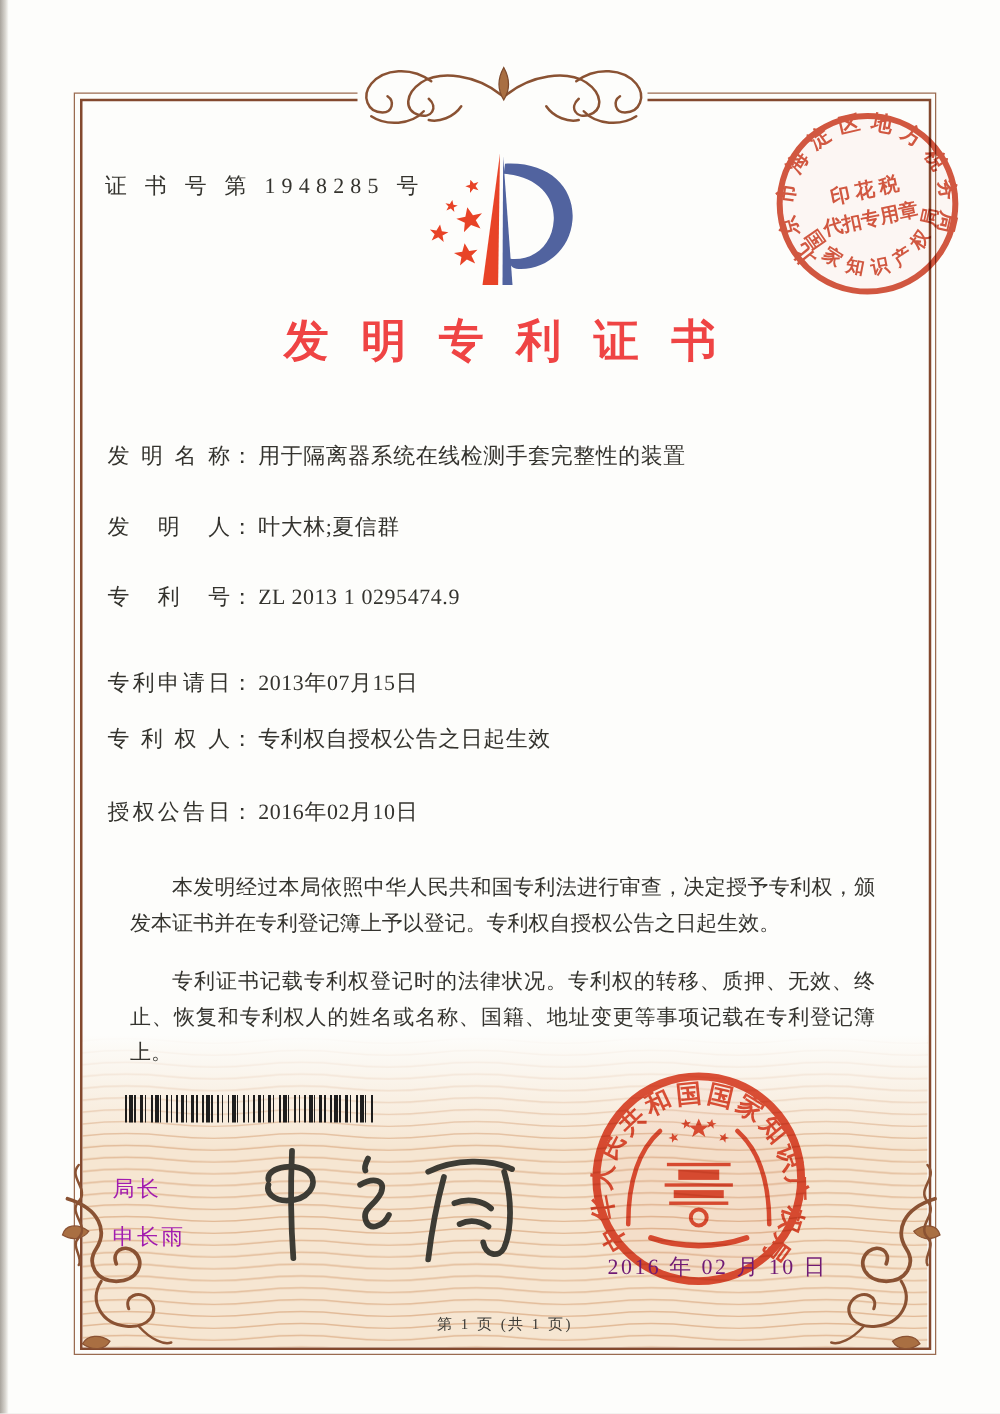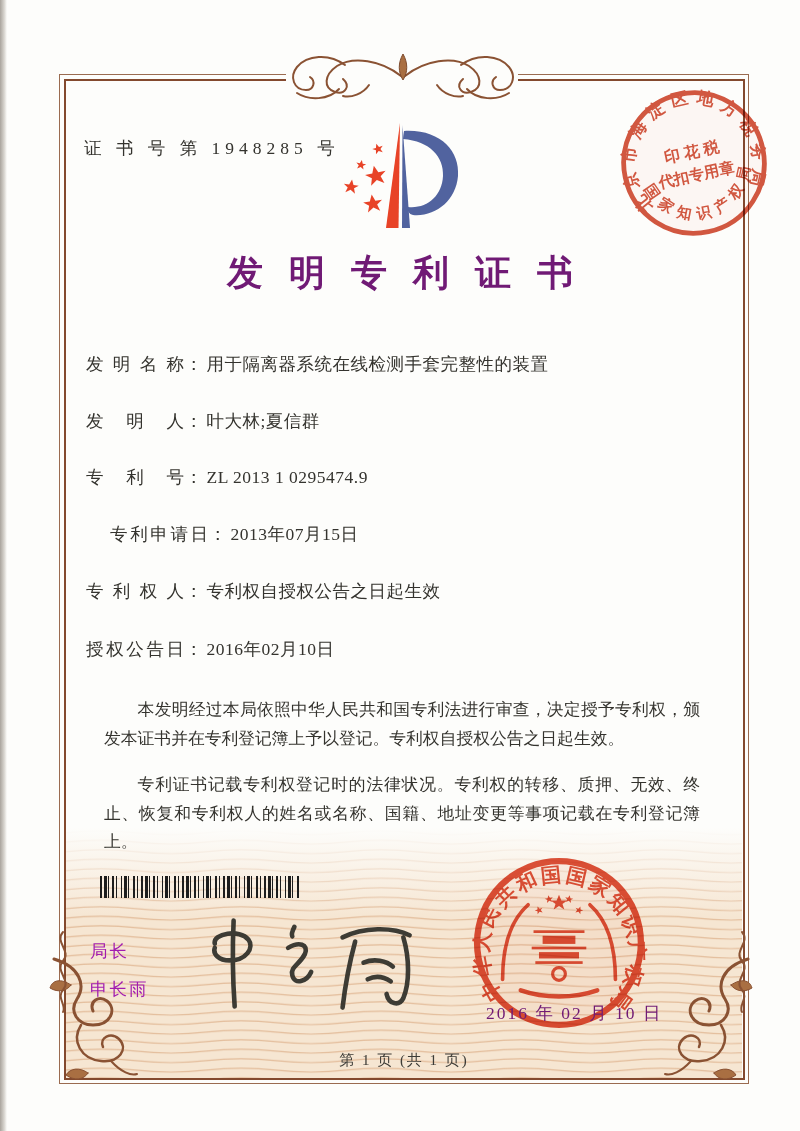--- a/index.html
+++ b/index.html
@@ -27,28 +27,28 @@
 
   .cert-number{position:absolute;left:84px;top:136px;font-size:17.5px;letter-spacing:5px;z-index:5;}
 
   .logo{position:absolute;left:330px;top:116px;z-index:5;}
 
   .tax-stamp{position:absolute;left:617px;top:86px;z-index:6;transform:rotate(-12deg);
     mix-blend-mode:multiply;opacity:.92;}
 
   .title{position:absolute;left:0;top:249px;width:800px;text-align:center;
     font-size:36px;font-weight:700;letter-spacing:26px;padding-left:26px;box-sizing:border-box;
-    color:#701a75;z-index:5;}
+    color:#ef4444;z-index:5;}
 
   .fields{position:absolute;left:86px;top:352px;width:640px;z-index:5;}
   .field-row{position:absolute;left:0;font-size:17.5px;white-space:nowrap;}
   .flabel{display:inline-block;width:98px;text-align:justify;text-align-last:justify;vertical-align:top;}
   .fcolon{display:inline-block;margin:0 4px 0 1px;}
   .fvalue{letter-spacing:.5px;}
-  .fr0{top:0;} .fr1{top:57px;} .fr2{top:113px;} .fr3{top:170px;margin-left:24px;} .fr4{top:227px;} .fr5{top:285px;}
+  .fr0{top:0;} .fr1{top:57px;} .fr2{top:113px;} .fr3{top:182px;} .fr4{top:227px;} .fr5{top:285px;}
 
   .body-text{position:absolute;left:86px;top:678px;width:632px;z-index:5;
     font-size:16.8px;line-height:28.6px;text-align:justify;}
   .body-text p{margin:18px;text-indent:2em;}
 
   .barcode{position:absolute;left:100px;top:876px;width:199px;height:22px;z-index:5;
     background:repeating-linear-gradient(90deg,
       #1d1d1d 0 1.5px,rgba(0,0,0,0) 1.5px 3.5px,
       #1d1d1d 3.5px 6.5px,rgba(0,0,0,0) 6.5px 7.5px,
       #1d1d1d 7.5px 8.5px,rgba(0,0,0,0) 8.5px 12px,
@@ -60,21 +60,21 @@
   .sign-title{margin:0 0 14px 0;letter-spacing:2px;}
   .sign-name{margin:0;letter-spacing:2px;}
 
   .signature{position:absolute;left:198px;top:912px;z-index:6;}
 
   .seal{position:absolute;left:468px;top:852px;z-index:6;mix-blend-mode:multiply;opacity:.93;}
   .seal-date{position:absolute;left:486px;top:1001px;z-index:7;font-size:17.5px;
     letter-spacing:2px;color:#701a75;}
 
   .footer{position:absolute;left:60px;top:1051px;width:688px;text-align:center;
-    font-size:15px;letter-spacing:2px;z-index:5;color:#3c3b36;}
+    font-size:12px;letter-spacing:2px;z-index:5;color:#3c3b36;}
 </style>
 </head>
 <body>
 
 <div class="page">
 
   <div class="scan-edge"></div>
 
   <div class="wave-area">
     <svg width="676" height="250">

